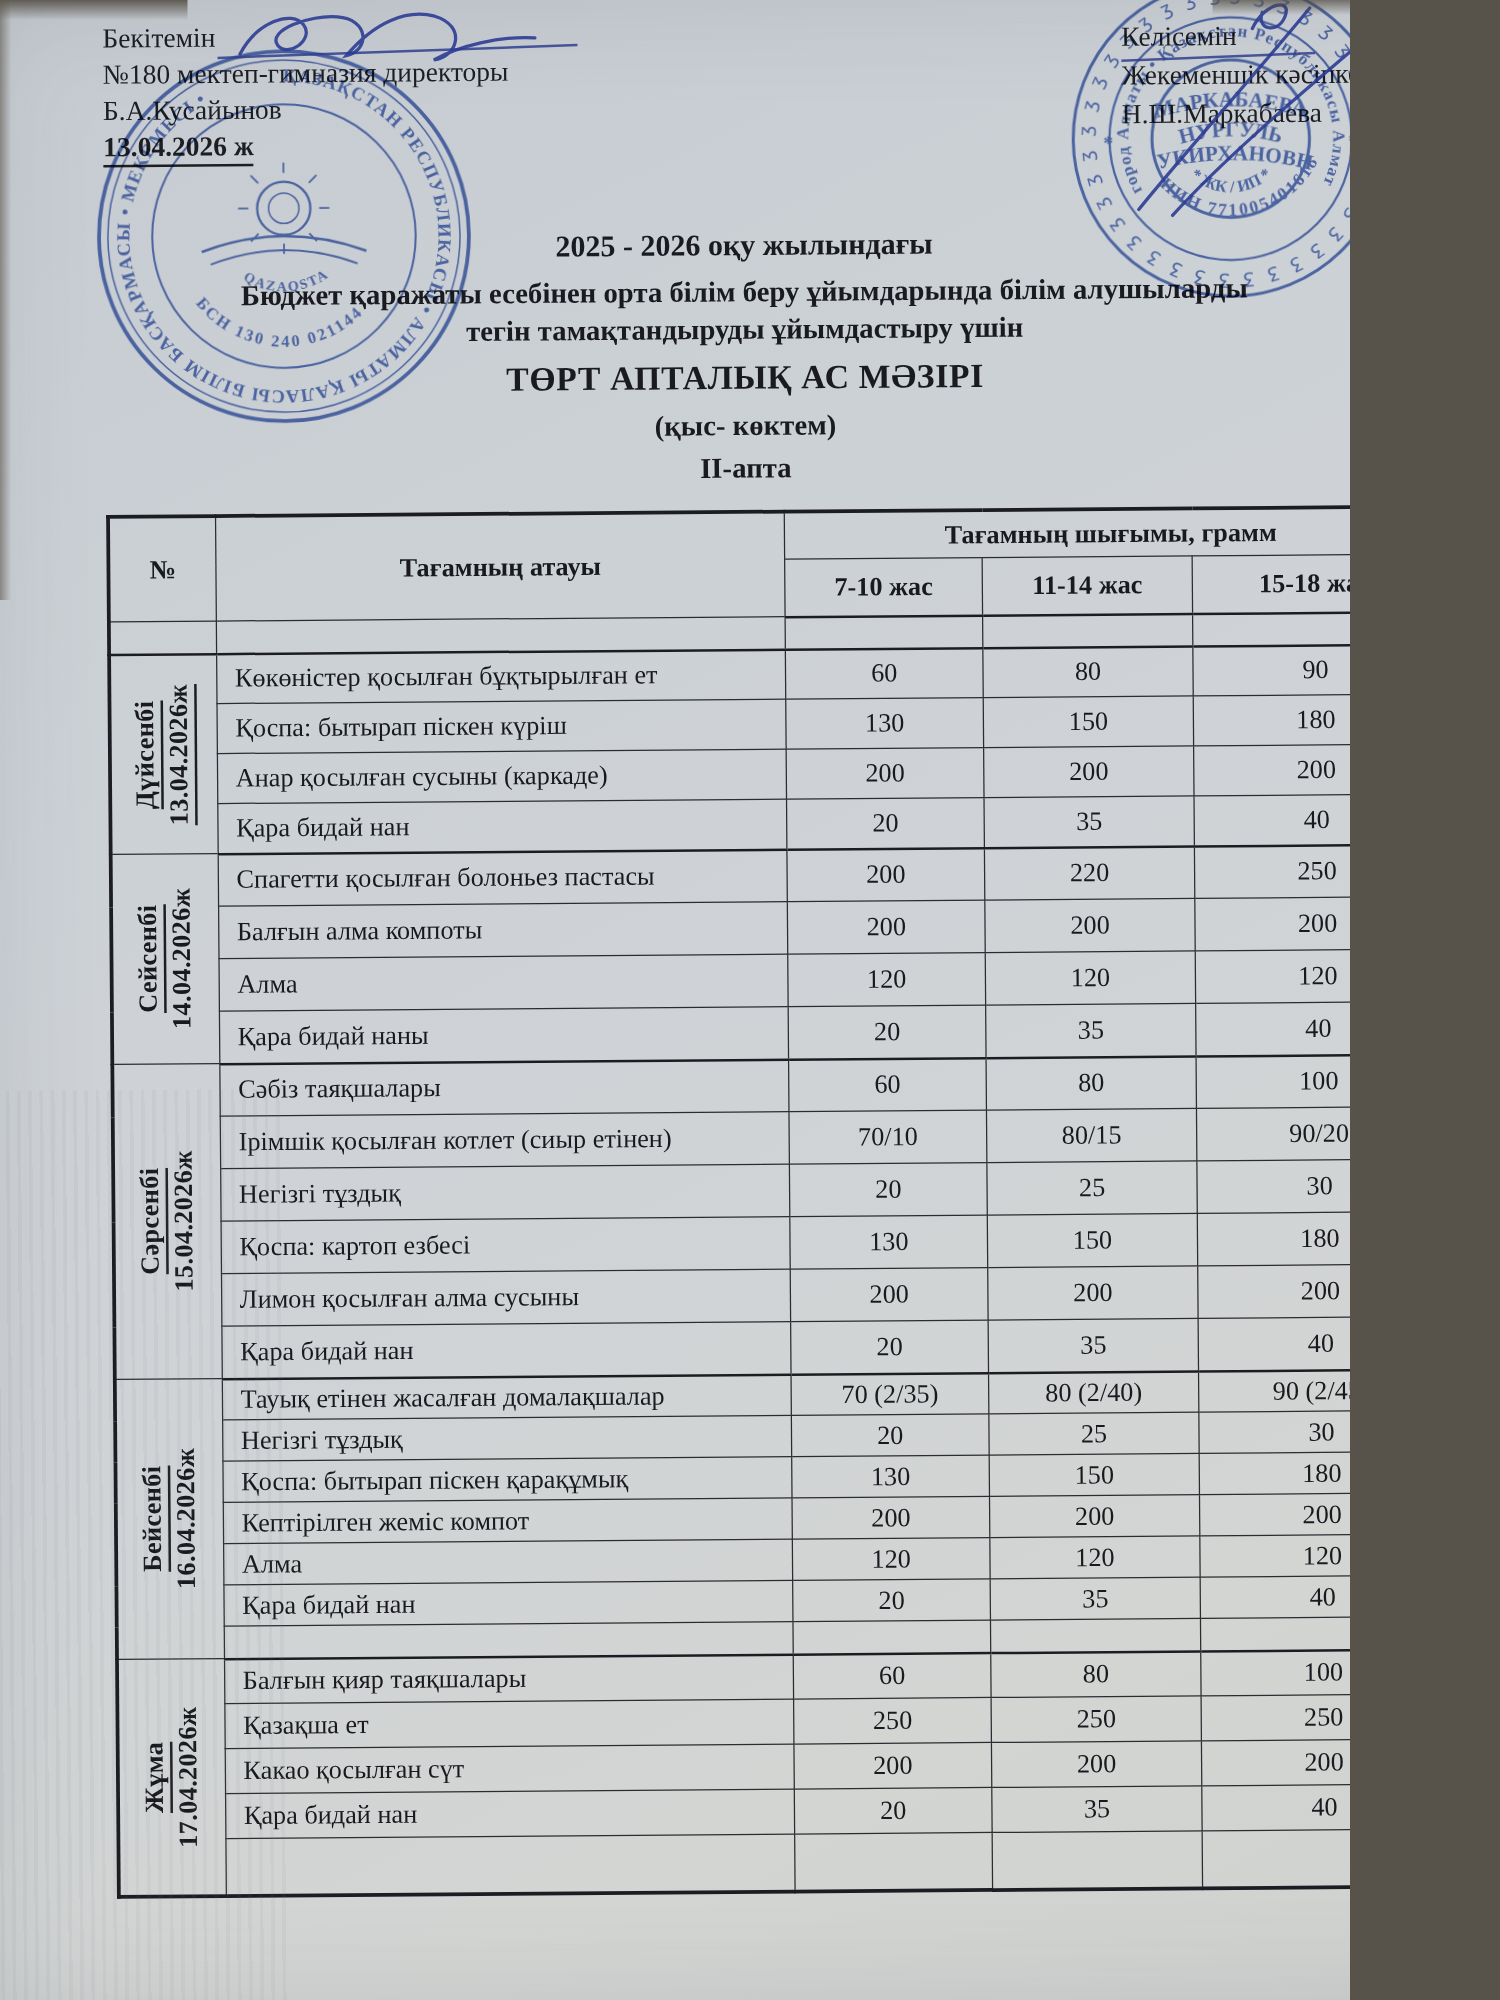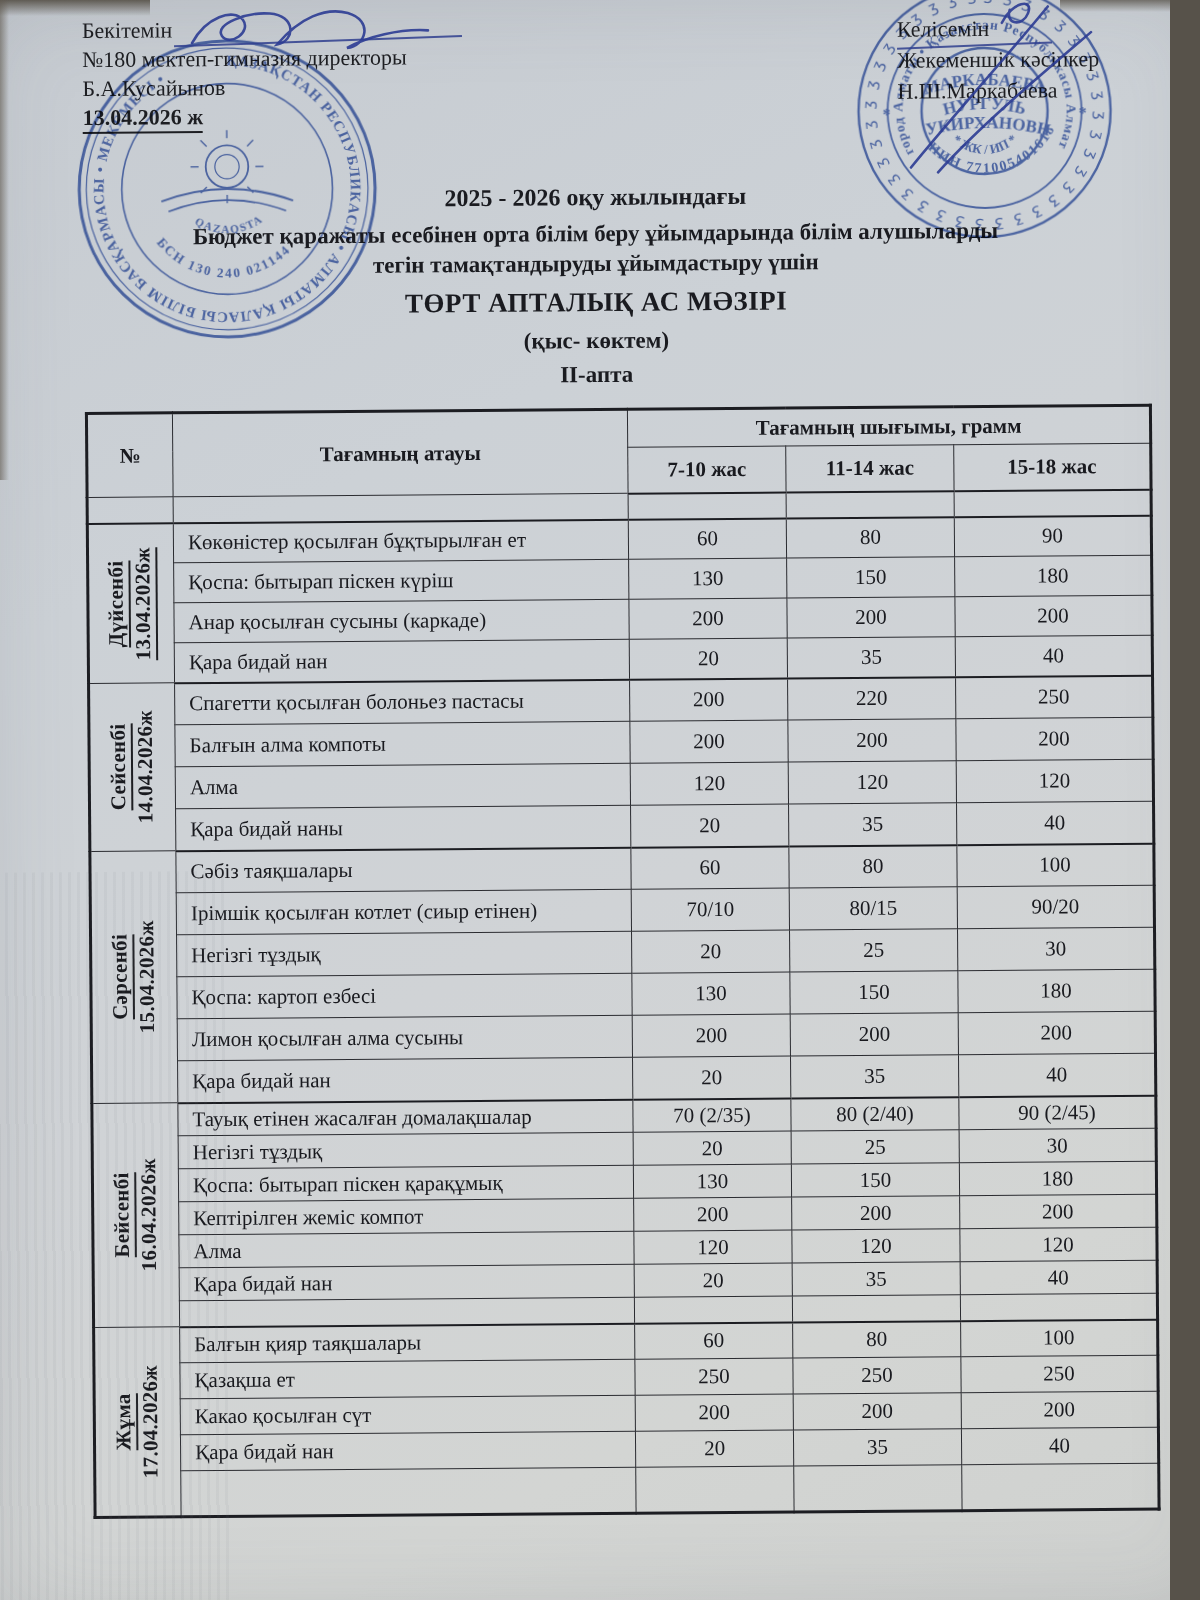--- a/index.html
+++ b/index.html
@@ -1,17 +1,17 @@
 <!DOCTYPE html>
 <html><head>
 <meta charset="utf-8">
 <style>
   html,body{margin:0;padding:0;}
   body{width:1200px;height:1600px;overflow:hidden;background:#57524a;font-family:"Liberation Serif",serif;}
-  .scene{position:relative;width:1170px;height:1600px;overflow:hidden;}
+  .scene{position:relative;width:1080px;height:1600px;overflow:hidden;}
   .paper{
     position:absolute;left:-14px;top:-6px;width:1228px;height:1618px;
     background:linear-gradient(155deg,#c6cbd1 0%,#ccd1d6 30%,#d0d3d6 55%,#d3d5d3 80%,#cfd1cf 100%);
     transform:rotate(-0.45deg);transform-origin:50% 50%;
     box-shadow:inset 0 0 90px rgba(90,95,105,.18);
   }
   .paper::after{content:"";position:absolute;left:0;top:54%;width:240px;height:46%;
     background:repeating-linear-gradient(90deg,rgba(110,116,124,.07) 0 3px,transparent 3px 9px);}
   .content{position:absolute;left:14px;top:6px;width:1200px;height:1600px;color:#1d1e22;}
   .edge-tl,.edge-tr,.edge-l{position:absolute;z-index:9;pointer-events:none;}

